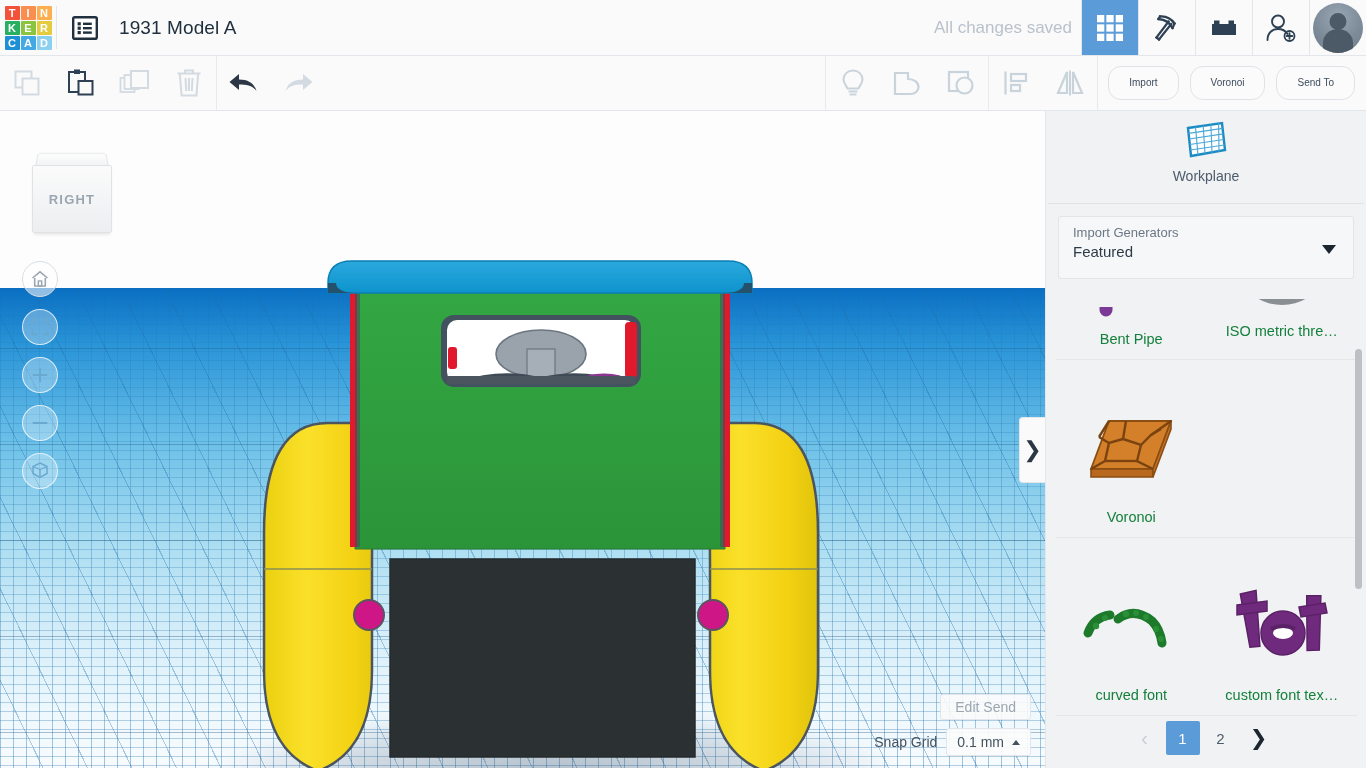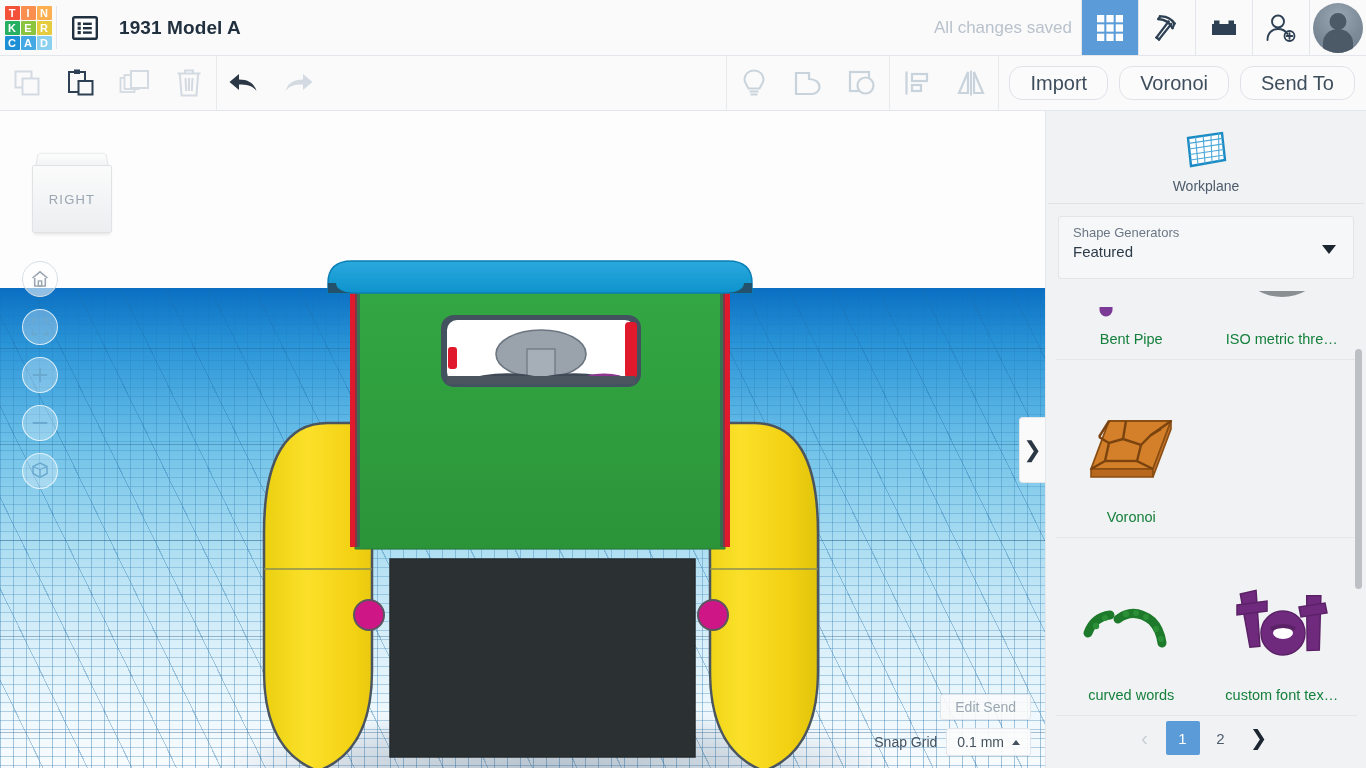--- a/index.html
+++ b/index.html
@@ -36,21 +36,21 @@
     border-radius: 1px;
     line-height: 1;
   }
   .hdr-divider { width: 1px; background: #e3e6ea; margin: 6px 0; flex: 0 0 1px; }
   .doc-icon-wrap {
     width: 56px; display: flex; align-items: center; justify-content: center;
     flex: 0 0 56px;
   }
   .doc-title {
     display: flex; align-items: center;
-    font-size: 19px; color: #21303f; font-weight: bold;
+    font-size: 19px; color: #21303f; font-weight: normal;
     padding-left: 6px; letter-spacing: .1px;
   }
   .hdr-spacer { flex: 1 1 auto; }
   .saved-text {
     display: flex; align-items: center;
     color: #b9c2cc; font-size: 17px; padding-right: 9px;
     white-space: nowrap;
   }
   .hdr-btn {
     width: 57px; flex: 0 0 57px;
@@ -89,21 +89,21 @@
   }
   .tb-btn {
     width: 54px; height: 54px;
     display: flex; align-items: center; justify-content: center;
   }
   .tb-sep { width: 1px; height: 54px; background: #e8ebee; }
   .tb-spacer { flex: 1 1 auto; }
   .tb-text-btn {
     height: 34px; padding: 0 20px; margin-right: 11px;
     border: 1px solid #dfe3e8; border-radius: 13px; background: #fbfbfc;
-    color: #3e4d5c; font-size: 20px; line-height: 32px;
+    color: #3e4d5c; font-size: 10px; line-height: 32px;
     font-family: "Liberation Sans", sans-serif;
     display: flex; align-items: center; justify-content: center;
   }
 
   
   .viewport {
     position: absolute; left: 0; top: 111px; width: 1045px; height: 657px;
     overflow: hidden; background: #ffffff;
   }
   .sky { position: absolute; left: 0; top: 0; width: 100%; height: 178px; background: #fdfdfd; }
@@ -147,21 +147,21 @@
     border: 1px solid #e2e5e8;
     border-radius: 4px 4px 0 0;
     transform: perspective(120px) rotateX(32deg);
     transform-origin: bottom center;
   }
   .vc-face {
     position: absolute; left: 0; top: 16px; width: 80px; height: 68px;
     background: linear-gradient(#fbfbfb, #eceef0);
     border: 1px solid #e0e3e6; border-radius: 2px;
     display: flex; align-items: center; justify-content: center;
-    color: #9aa6b1; font-size: 13px; font-weight: normal; letter-spacing: 1.2px;
+    color: #9aa6b1; font-size: 13px; font-weight: bold; letter-spacing: 1.2px;
     box-shadow: 0 3px 4px -2px rgba(0,0,0,.13);
   }
   .vctl {
     position: absolute; left: 22px;
     width: 36px; height: 36px; border-radius: 50%;
     border: 1px solid #d6dde3;
     background: rgba(255,255,255,.55);
     display: flex; align-items: center; justify-content: center;
   }
   .vctl.g1 { top: 150px; }
@@ -197,21 +197,21 @@
   }
   .caret-up { width: 0; height: 0; border-left: 4px solid transparent; border-right: 4px solid transparent; border-bottom: 5px solid #44525f; }
 
   
   .panel {
     position: absolute; left: 1045px; top: 111px; width: 321px; height: 657px;
     background: #f1f2f3; border-left: 1px solid #e3e6ea;
   }
   .panel-tabs { display: flex; height: 92px; padding-top: 8px; }
   .panel-tab {
-    flex: 1; display: flex; flex-direction: column; align-items: center; justify-content: center; gap: 7px;
+    flex: 1; display: flex; flex-direction: column; align-items: center; gap: 7px;
   }
   .panel-tab .lbl { color: #4d5c6b; font-size: 14px; }
   .panel-divider { height: 1px; background: #e0e2e4; margin: 0 2px; }
 
   .generator-select {
     margin: 12px 12px 0 12px; height: 63px;
     background: #f6f7f8; border: 1px solid #e2e4e6; border-radius: 3px;
     padding: 8px 14px 0 14px; position: relative;
   }
   .gs-label { color: #6b7785; font-size: 13px; }
@@ -576,38 +576,38 @@
           <path d="M5.6 14.4 L39.6 9.4 M6.2 20 L40.3 14.9 M6.8 25.5 L40.9 20.5 M7.4 31 L41.5 26"></path>
         </g>
       </svg>
       <span class="lbl">Workplane</span>
     </div>
   </div>
 
   <div class="panel-divider"></div>
 
   <div class="generator-select">
-    <div class="gs-label">Shape Generators</div>
+    <div class="gs-label">Import Generators</div>
     <div class="gs-value">Featured</div>
     <div class="gs-caret"></div>
   </div>
 
   <div class="shape-scroll">
     <div class="shape-grid">
 
       <div class="shape-cell" style="height:68px;justify-content:flex-end">
         <div class="shape-thumb" style="height:18px;overflow:hidden">
           <svg width="90" height="70" viewBox="0 0 90 70" style="margin-top:-52px">
             <path d="M20 55 Q20 18 52 18 L74 18" fill="none" stroke="#7b3a96" stroke-width="13" stroke-linecap="round"></path>
           </svg>
         </div>
         <div class="shape-label">Bent Pipe</div>
       </div>
 
-      <div class="shape-cell" style="height:68px;justify-content:space-between">
+      <div class="shape-cell" style="height:68px;justify-content:center">
         <div class="shape-thumb" style="height:18px;overflow:hidden">
           <svg width="96" height="74" viewBox="0 0 96 74" style="margin-top:-44px">
             <ellipse cx="48" cy="34" rx="34" ry="22" fill="#8a8f94"></ellipse>
             <ellipse cx="48" cy="30" rx="34" ry="20" fill="#55595d"></ellipse>
             <ellipse cx="48" cy="28" rx="20" ry="11" fill="#3a3e42"></ellipse>
           </svg>
         </div>
         <div class="shape-label">ISO metric thre…</div>
       </div>
 
@@ -645,21 +645,21 @@
               <circle cx="20" cy="49" r="3.2"></circle>
                   <circle cx="29" cy="41" r="3"></circle>
               <circle cx="50" cy="37" r="3.2"></circle>
                   <circle cx="60" cy="36" r="3"></circle>
               <circle cx="70" cy="40" r="3"></circle>
                   <circle cx="80" cy="52" r="3"></circle>
               <circle cx="85" cy="62" r="3"></circle>
             </g>
           </svg>
         </div>
-        <div class="shape-label">curved words</div>
+        <div class="shape-label">curved font</div>
       </div>
 
       <div class="shape-cell">
         <div class="shape-thumb">
           <svg width="110" height="96" viewBox="0 0 110 96">
             <g fill="#6f2a7d" stroke="#5b2167" stroke-width="1.5">
               <path d="M16 16 L32 14 L30 70 L20 70 Z" transform="rotate(-6 24 42)"></path>
               <path d="M10 28 L40 24 L40 34 L10 38 Z"></path>
               <circle cx="56" cy="56" r="22"></circle>
               <path d="M76 20 L90 18 L96 72 L84 74 Z" transform="rotate(8 86 46)"></path>

